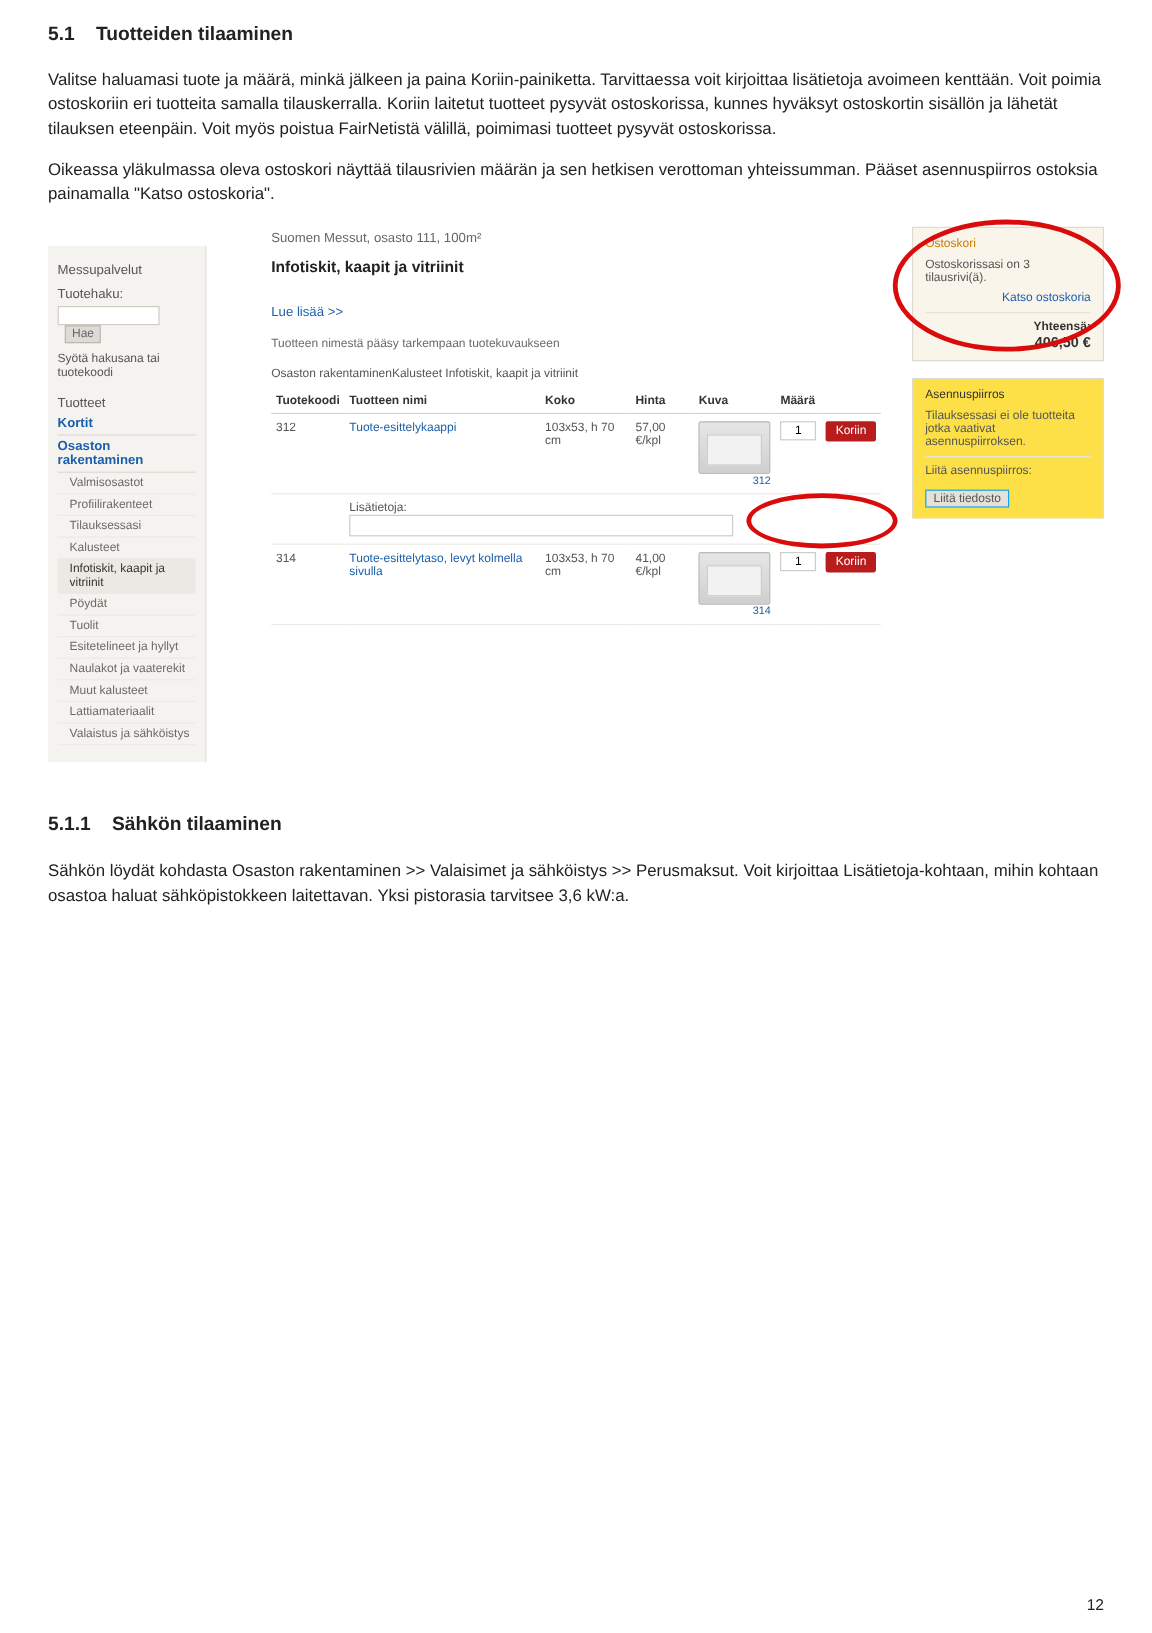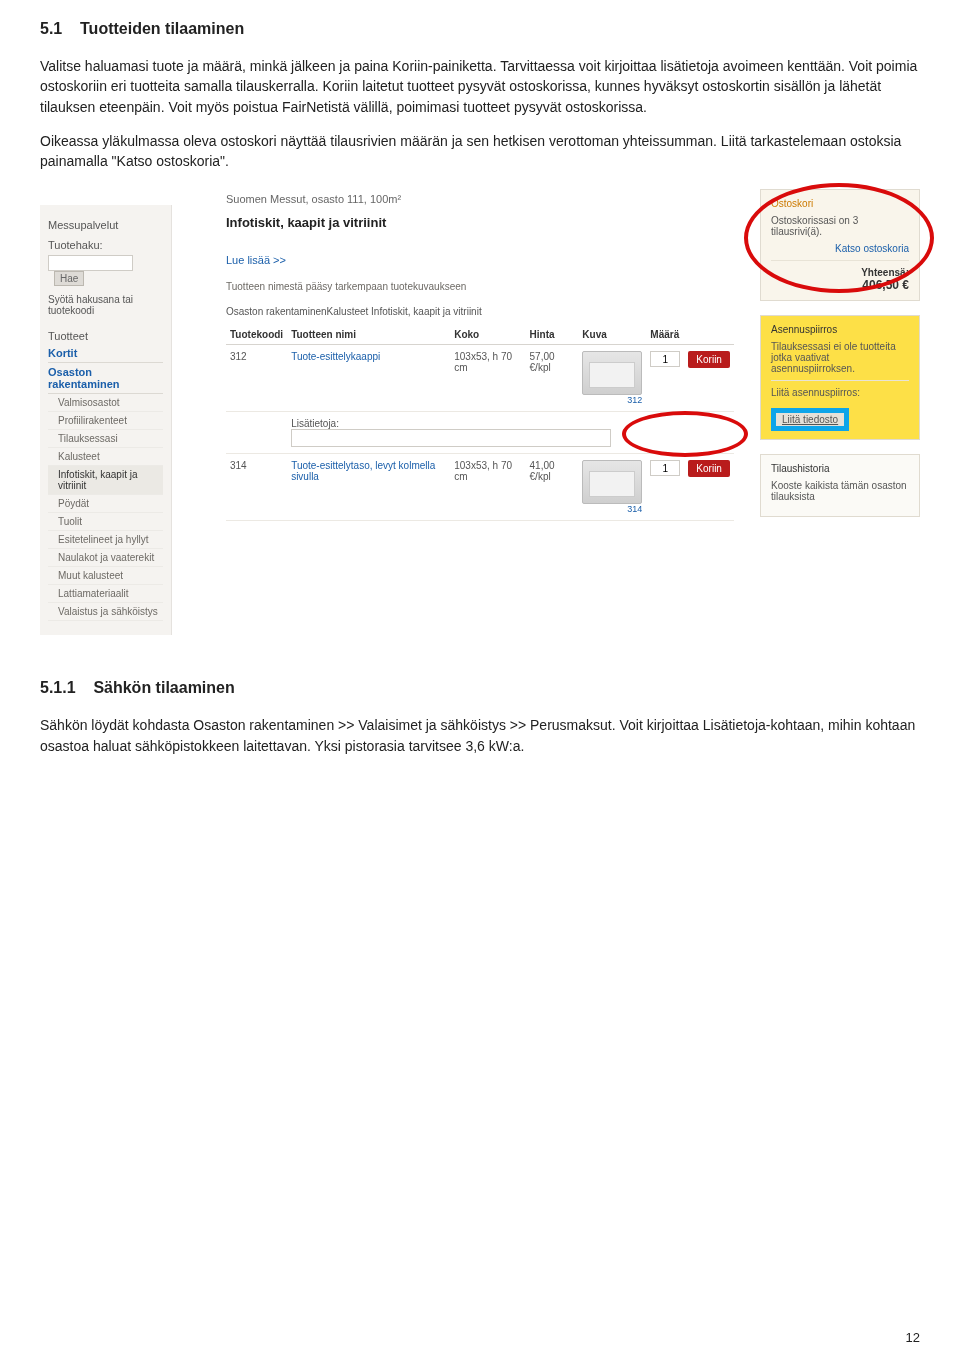--- a/index.html
+++ b/index.html
@@ -161,26 +161,25 @@
   }
   .rbox .hdr { color: #cc7a00; font-weight: normal; margin-bottom: 6px; }
   .rbox .txt { color: #555; margin-bottom: 6px; }
   .rbox .link { color: #1b5faa; text-align: right; display: block; margin: 4px 0; }
   .rbox .total-lbl { text-align: right; font-weight: bold; color: #333; }
   .rbox .total-val { text-align: right; font-weight: bold; color: #333; font-size: 12px; }
   .rbox hr { border: none; border-top: 1px solid #e8e3d6; margin: 6px 0; }
   .rbox .btn-gray {
     display: inline-block;
     background: #e5e1d8;
-    border: 5px solid #0ea5e9;
+    border: 1px solid #0ea5e9;
     color: #555;
     font-size: 10px;
     padding: 1px 6px;
     margin-top: 4px;
-    text-decoration: underline;
   }
 
   
   .circle {
     position: absolute;
     border: 4px solid #d90b0b;
     border-radius: 50%;
     background: transparent;
     pointer-events: none;
   }
@@ -199,21 +198,21 @@
   }
 </style>
 </head>
 <body>
 
 <h2 class="section-heading">
   <span>5.1</span>&nbsp;&nbsp;&nbsp;
   <span>Tuotteiden tilaaminen</span>
 </h2>
 <p class="body">Valitse haluamasi tuote ja määrä, minkä jälkeen ja paina Koriin-painiketta. Tarvittaessa voit kirjoittaa lisätietoja avoimeen kenttään. Voit poimia ostoskoriin eri tuotteita samalla tilauskerralla. Koriin laitetut tuotteet pysyvät ostoskorissa, kunnes hyväksyt ostoskortin sisällön ja lähetät tilauksen eteenpäin. Voit myös poistua FairNetistä välillä, poimimasi tuotteet pysyvät ostoskorissa.</p>
-<p class="body">Oikeassa yläkulmassa oleva ostoskori näyttää tilausrivien määrän ja sen hetkisen verottoman yhteissumman. Liitä tarkastelemaan ostoksia painamalla "Katso ostoskoria".</p>
+<p class="body">Oikeassa yläkulmassa oleva ostoskori näyttää tilausrivien määrän ja sen hetkisen verottoman yhteissumman. Pääset asennuspiirros ostoksia painamalla "Katso ostoskoria".</p>
 
 <div class="shot">
 
   <div class="sb">
     <div class="lbl">Messupalvelut</div>
     <div class="lbl">Tuotehaku:</div>
     <input class="search" style="">
     <span class="hae">Hae</span>
     <div class="lbl" style="font-size:10px;">Syötä hakusana tai tuotekoodi</div>
 
@@ -315,24 +314,20 @@
     </div>
 
     <div class="rbox" style="background:#fde047;">
       <div class="hdr" style="color:#333;">Asennuspiirros</div>
       <div class="txt">Tilauksessasi ei ole tuotteita jotka vaativat asennuspiirroksen.</div>
       <hr>
       <div class="txt">Liitä asennuspiirros:</div>
       <span class="btn-gray">Liitä tiedosto</span>
     </div>
 
-    <div class="rbox" style="background:#fbfaf6;">
-      <div class="hdr" style="color:#333;">Tilaushistoria</div>
-      <div class="txt">Kooste kaikista tämän osaston tilauksista</div>
-    </div>
   </div>
 
   <div class="circle cart"></div>
   <div class="circle maara"></div>
 </div>
 
 <div class="sec2">
   <h2 class="section-heading">
     <span>5.1.1</span>&nbsp;&nbsp;&nbsp;
     <span>Sähkön tilaaminen</span>

